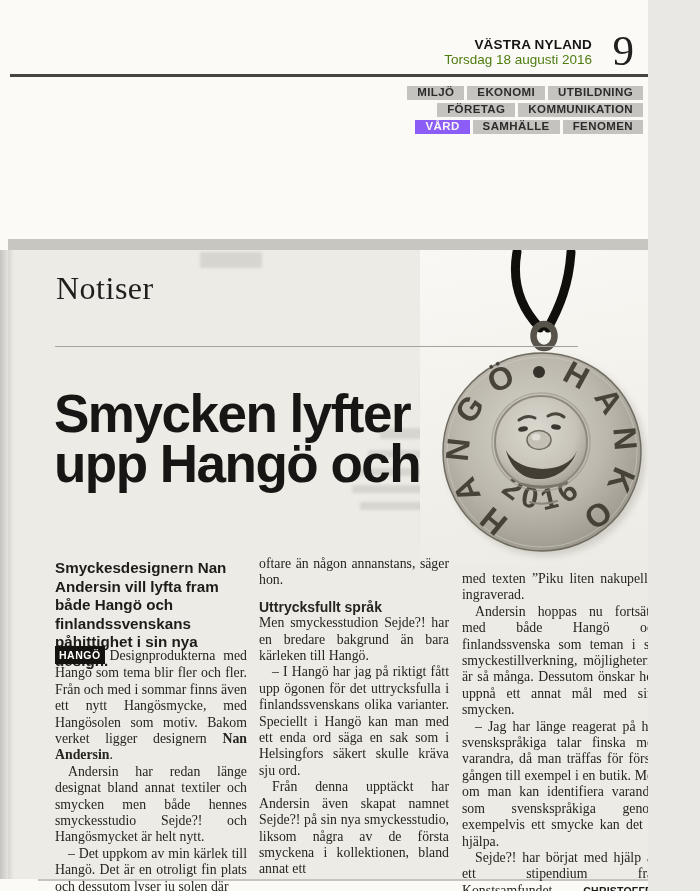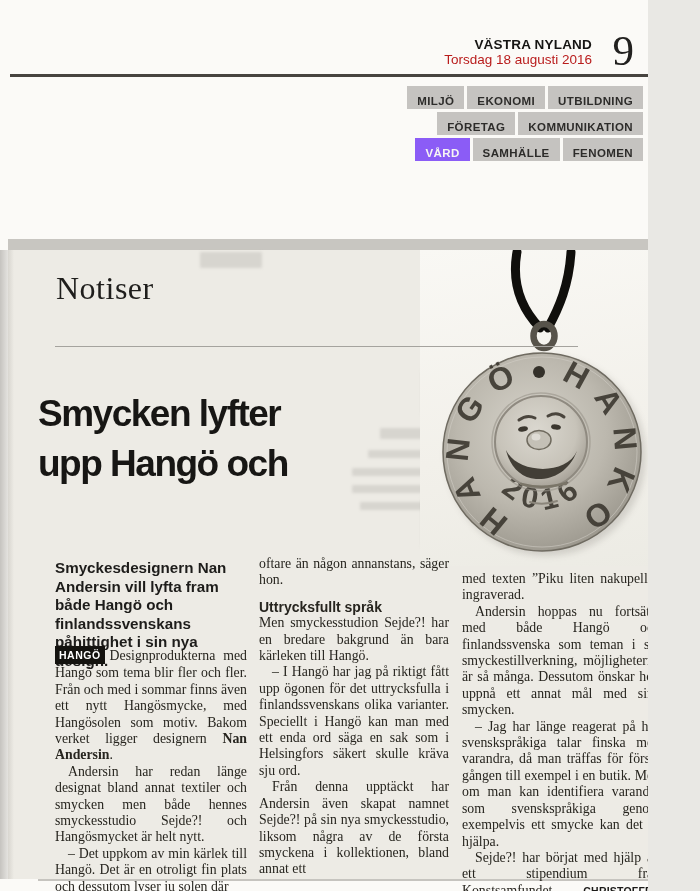--- a/index.html
+++ b/index.html
@@ -1,43 +1,43 @@
 <!DOCTYPE html>
 <html><head>
 <meta charset="utf-8">
 <style>
   html,body{margin:0;padding:0;background:#e9e8e4;}
   .page{position:relative;width:648px;height:891px;background:#fbfaf7;overflow:hidden;
         font-family:"Liberation Sans",sans-serif;}
   
   .mast-name{position:absolute;top:37px;right:56px;font-weight:bold;font-size:13.5px;
              letter-spacing:.2px;color:#161513;}
-  .mast-date{position:absolute;top:52px;right:56px;font-size:13.5px;color:#b91c1c;margin-left:24px;}
+  .mast-date{position:absolute;top:52px;right:56px;font-size:13.5px;color:#4d7c0f;margin-left:24px;}
   .page-num{position:absolute;top:26px;right:14px;font-family:"Liberation Serif",serif;
             font-size:43px;color:#22211f;}
   .top-rule{position:absolute;top:74px;left:10px;width:650px;height:3px;background:#47443f;}
   .top-rule2{position:absolute;top:74px;left:678px;width:22px;height:3px;background:#47443f;}
   
   .topics{position:absolute;top:86px;right:5px;display:flex;flex-direction:column;
           gap:3px;align-items:flex-end;z-index:4;}
   .topics .row{display:flex;gap:3px;}
   .tag{background:#c5c3c0;color:#2d2c2a;font-weight:bold;font-size:11.5px;
-       letter-spacing:.4px;padding:9px 10px 2px;}
+       letter-spacing:.4px;padding:0 10px 2px;}
   .tag.active{background:#8b5cf6;color:#f6f5f3;}
   
   .gray-bar{position:absolute;top:239px;left:8px;width:692px;height:11px;background:#c8c6c1;}
   .section-bg{position:absolute;top:250px;left:8px;width:692px;height:629px;background:#edebe5;}
   .left-shadow{position:absolute;top:250px;left:0;width:14px;height:629px;
                background:linear-gradient(90deg,rgba(110,106,100,.38),rgba(110,106,100,0));z-index:3;}
   .section-title{position:absolute;top:270px;left:56px;font-family:"Liberation Serif",serif;
                  font-size:32px;color:#1f1e1c;letter-spacing:.5px;z-index:3;}
   .notiser-rule{position:absolute;top:346px;left:55px;width:523px;height:1px;background:#a5a39e;z-index:6;}
   .bottom-rule{position:absolute;top:879px;left:38px;width:650px;height:2px;background:#c6c4bf;}
   
-  .headline{position:absolute;top:389px;left:38px;z-index:3;font-weight:bold;font-size:37px;
+  .headline{position:absolute;top:389px;left:54px;z-index:3;font-weight:bold;font-size:53px;
             line-height:50px;letter-spacing:-1.5px;color:#171614;}
   .lead{position:absolute;top:559px;left:55px;width:196px;font-weight:bold;font-size:15.2px;
         line-height:18.6px;color:#1d1c1a;z-index:3;}
   
   .bodycol{position:absolute;font-family:"Liberation Serif",serif;font-size:13.8px;
            line-height:16.4px;color:#27251f;text-align:justify;z-index:3;}
   .bodycol p{margin:0;}
   .bodycol p.ind{text-indent:13px;}
   .col1{top:647px;left:55px;width:192px;}
   .col2{top:556px;left:259px;width:190px;}

